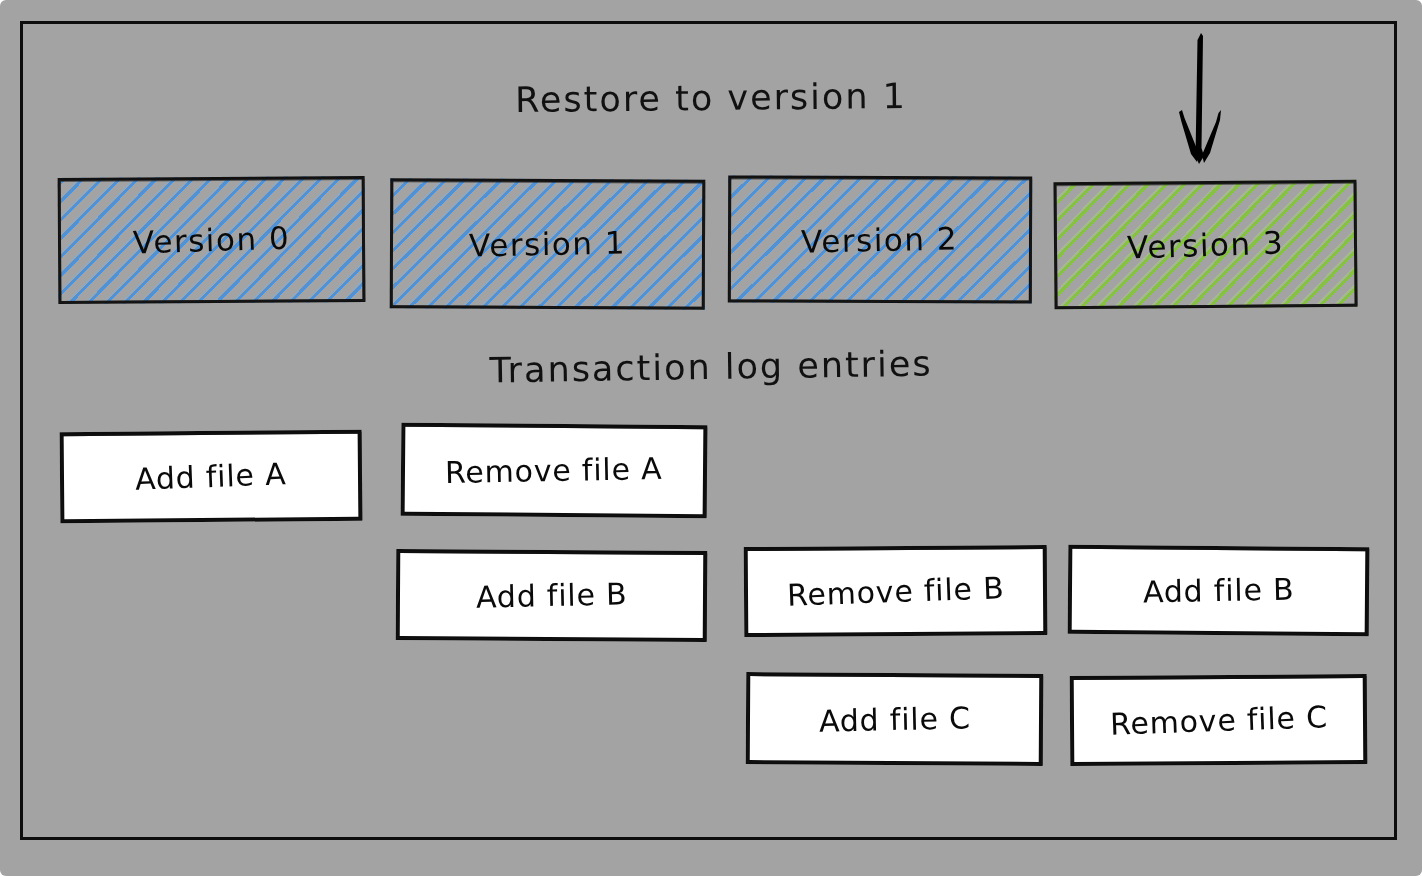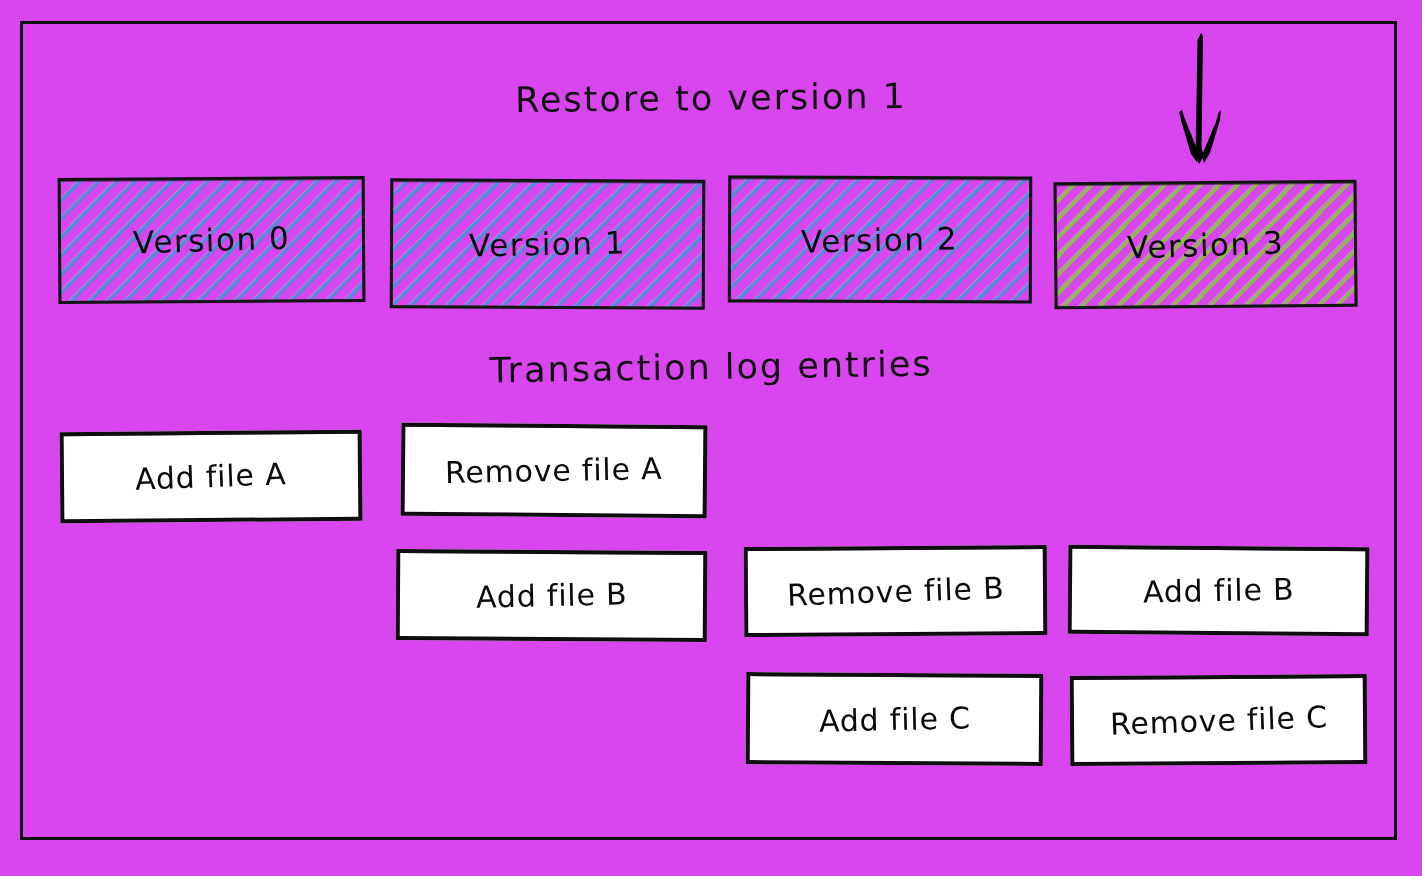--- a/index.html
+++ b/index.html
@@ -16,21 +16,22 @@
     overflow: hidden;
   }
 
   
   #diagram-canvas {
     position: absolute;
     left: 0;
     top: 0;
     width: 1422px;
     height: 876px;
-    background: #d946ef;
+    background: #a3a3a3;
+    border-radius: 6px;
   }
   .outer-frame {
     position: absolute;
     left: 20px;
     top: 21px;
     width: 1377px;
     height: 819px;
     border: 3px solid #0d0d0d;
     box-sizing: border-box;
     background: transparent;

